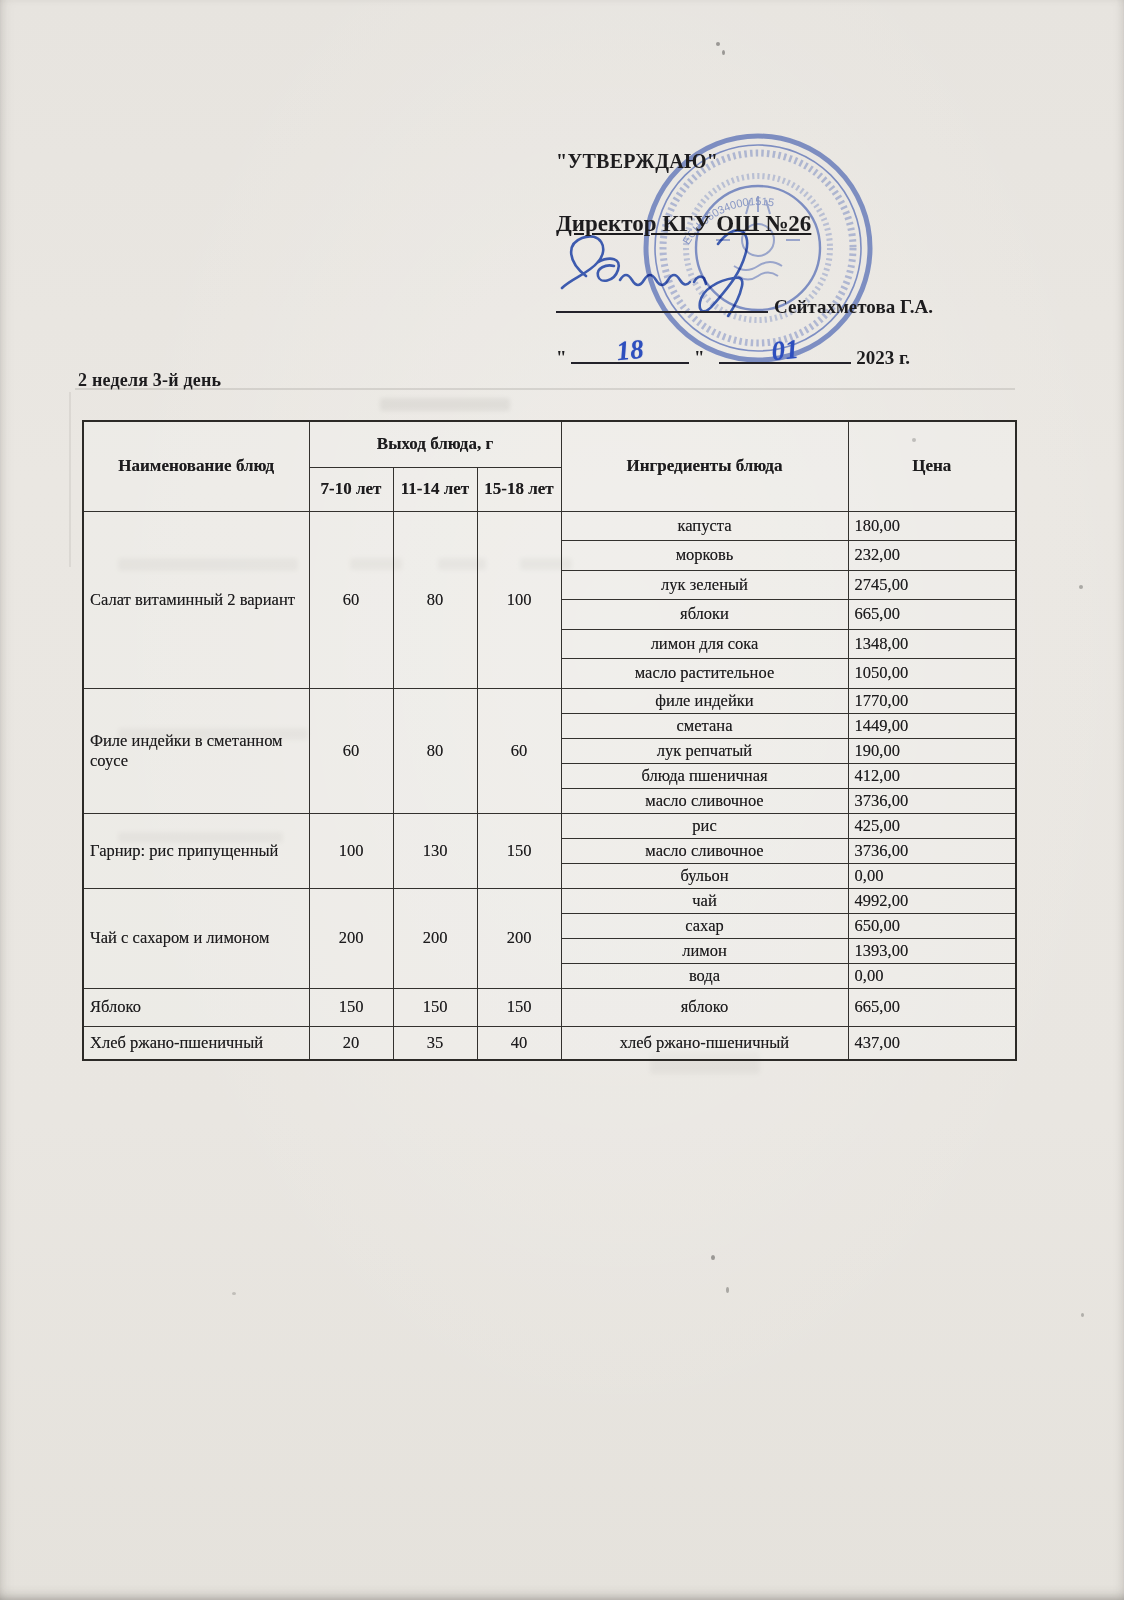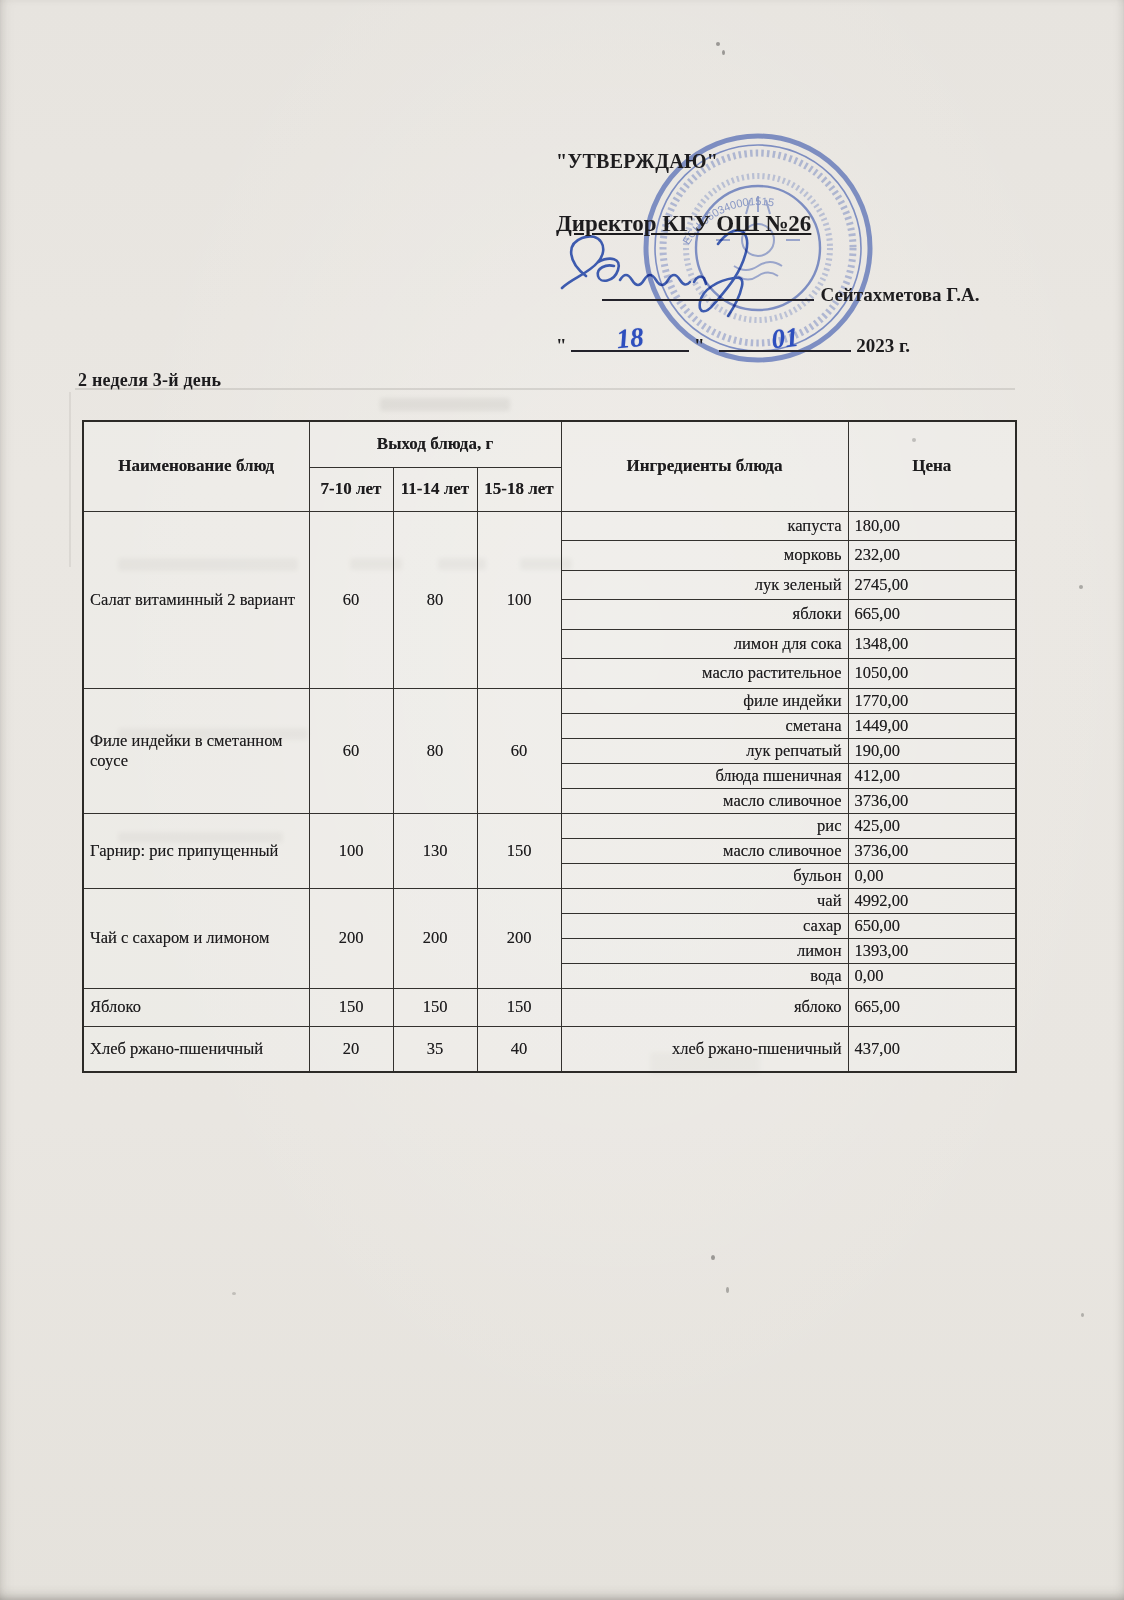--- a/index.html
+++ b/index.html
@@ -16,21 +16,21 @@
   .page::after{
     content:"";position:absolute;inset:0;pointer-events:none;
     box-shadow:inset 0 -8px 14px -8px rgba(60,55,50,.45), inset 8px 0 18px -14px rgba(60,55,50,.35),
                inset -6px 0 16px -12px rgba(60,55,50,.3);
   }
 
   
   .approval{position:absolute;left:556px;top:150px;width:470px;font-weight:bold;}
   .approve-label{font-size:20px;letter-spacing:.3px;}
   .director-label{font-size:23px;margin-top:38px;text-decoration:underline;}
-  .sig-row{position:relative;margin-top:44px;font-size:19px;white-space:nowrap;text-align:center;}
+  .sig-row{position:relative;margin-top:56px;font-size:19px;white-space:nowrap;}
   .sig-line{display:inline-block;width:212px;border-bottom:2px solid #23222a;height:18px;margin-right:6px;}
   .date-row{position:relative;margin-top:26px;font-size:19px;white-space:nowrap;}
   .date-line{display:inline-block;border-bottom:2px solid #23222a;height:18px;text-align:center;position:relative;}
   .date-line.day{width:118px;}
   .date-line.month{width:132px;margin-left:10px;}
   .hand{
     position:absolute;left:0;right:0;bottom:-4px;
     font-style:italic;color:#2e4fbe;font-size:27px;font-weight:bold;
     transform:rotate(-6deg);text-shadow:0 0 1px rgba(46,79,190,.5);
   }
@@ -63,21 +63,21 @@
   table.menu col.c-ing{width:287px;}
   table.menu col.c-price{width:168px;}
   table.menu th, table.menu td{
     border:1.8px solid #33312e;padding:2px 6px;vertical-align:middle;
     overflow:hidden;text-shadow:0 0 .5px rgba(30,28,26,.55);
   }
   table.menu{border:2.5px solid #2c2a27;}
   th.h{font-size:17px;font-weight:bold;text-align:center;}
   td.dish{vertical-align:top;padding-top:4px;font-size:16.5px;}
   td.portion{vertical-align:top;padding-top:5px;text-align:center;}
-  td.ing{text-align:right;margin-top:16px;}
+  td.ing{text-align:center;margin-top:16px;}
   td.price{text-align:left;}
 </style>
 </head>
 <body>
 
 <div class="page">
 
   <div class="ghost ghost-line" style="left:75px;top:388px;width:940px;height:2px;"></div>
   <div class="ghost ghost-line" style="left:69px;top:392px;width:2px;height:175px;opacity:.22;"></div>
   <div class="ghost ghost-blob" style="left:380px;top:398px;width:130px;height:13px;"></div>
@@ -263,21 +263,21 @@
           <td class="price">0,00</td>
         </tr>
         <tr style="height: 38px;">
           <td class="dish" rowspan="1">Яблоко</td>
           <td class="portion" rowspan="1">150</td>
           <td class="portion" rowspan="1">150</td>
           <td class="portion" rowspan="1">150</td>
           <td class="ing">яблоко</td>
           <td class="price">665,00</td>
         </tr>
-        <tr style="height: 46px;">
+        <tr style="height: 34px;">
           <td class="dish" rowspan="1">Хлеб ржано-пшеничный</td>
           <td class="portion" rowspan="1">20</td>
           <td class="portion" rowspan="1">35</td>
           <td class="portion" rowspan="1">40</td>
           <td class="ing">хлеб ржано-пшеничный</td>
           <td class="price">437,00</td>
         </tr>
       </tbody>
   </table>
 

